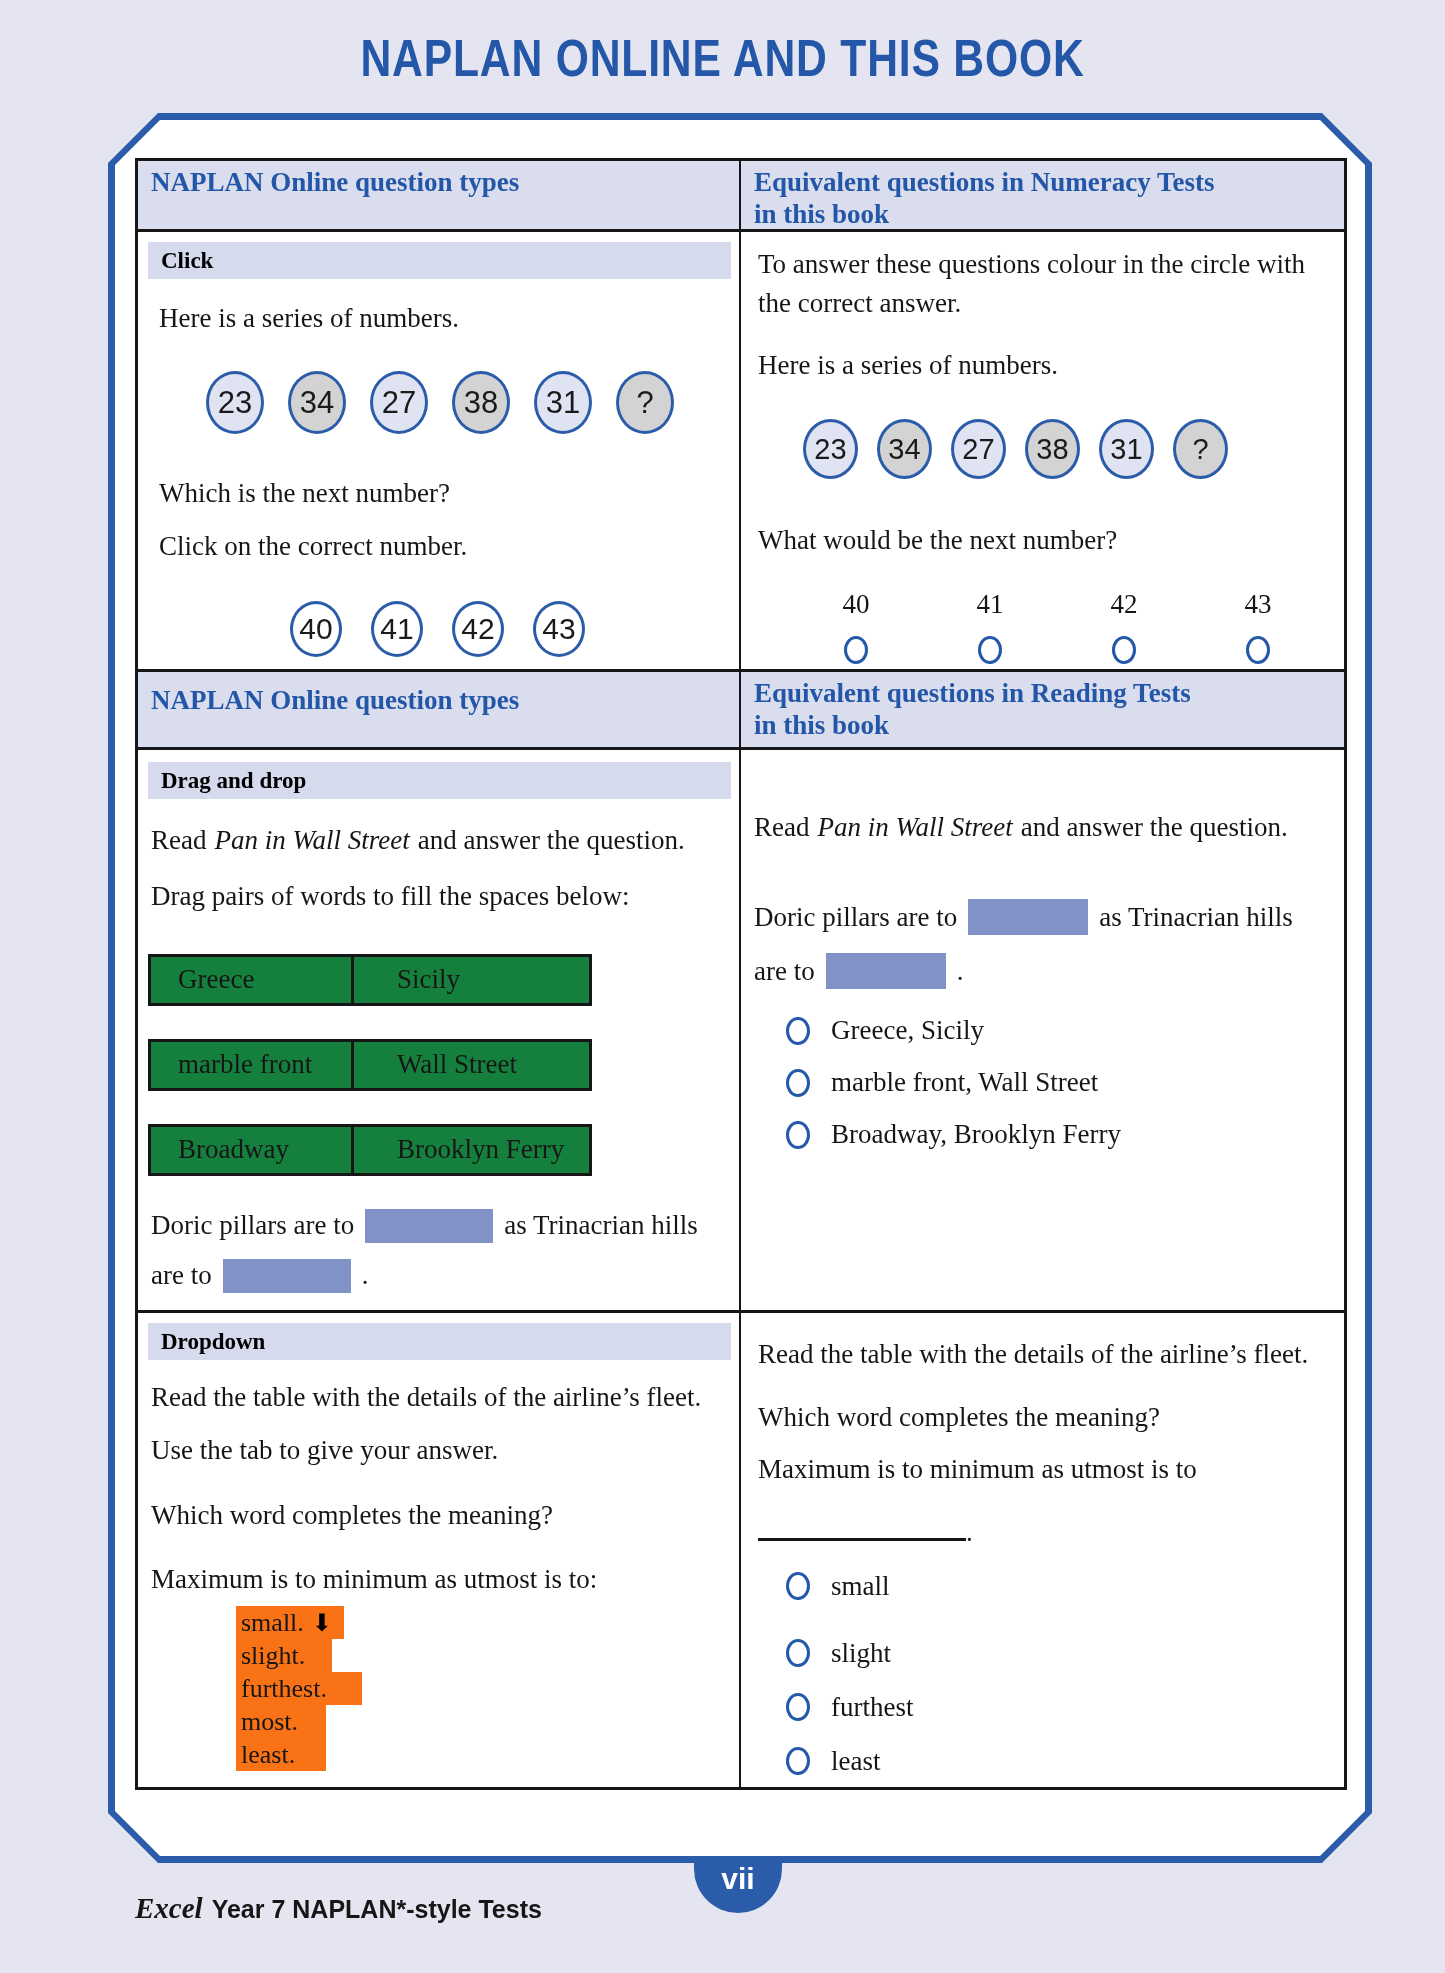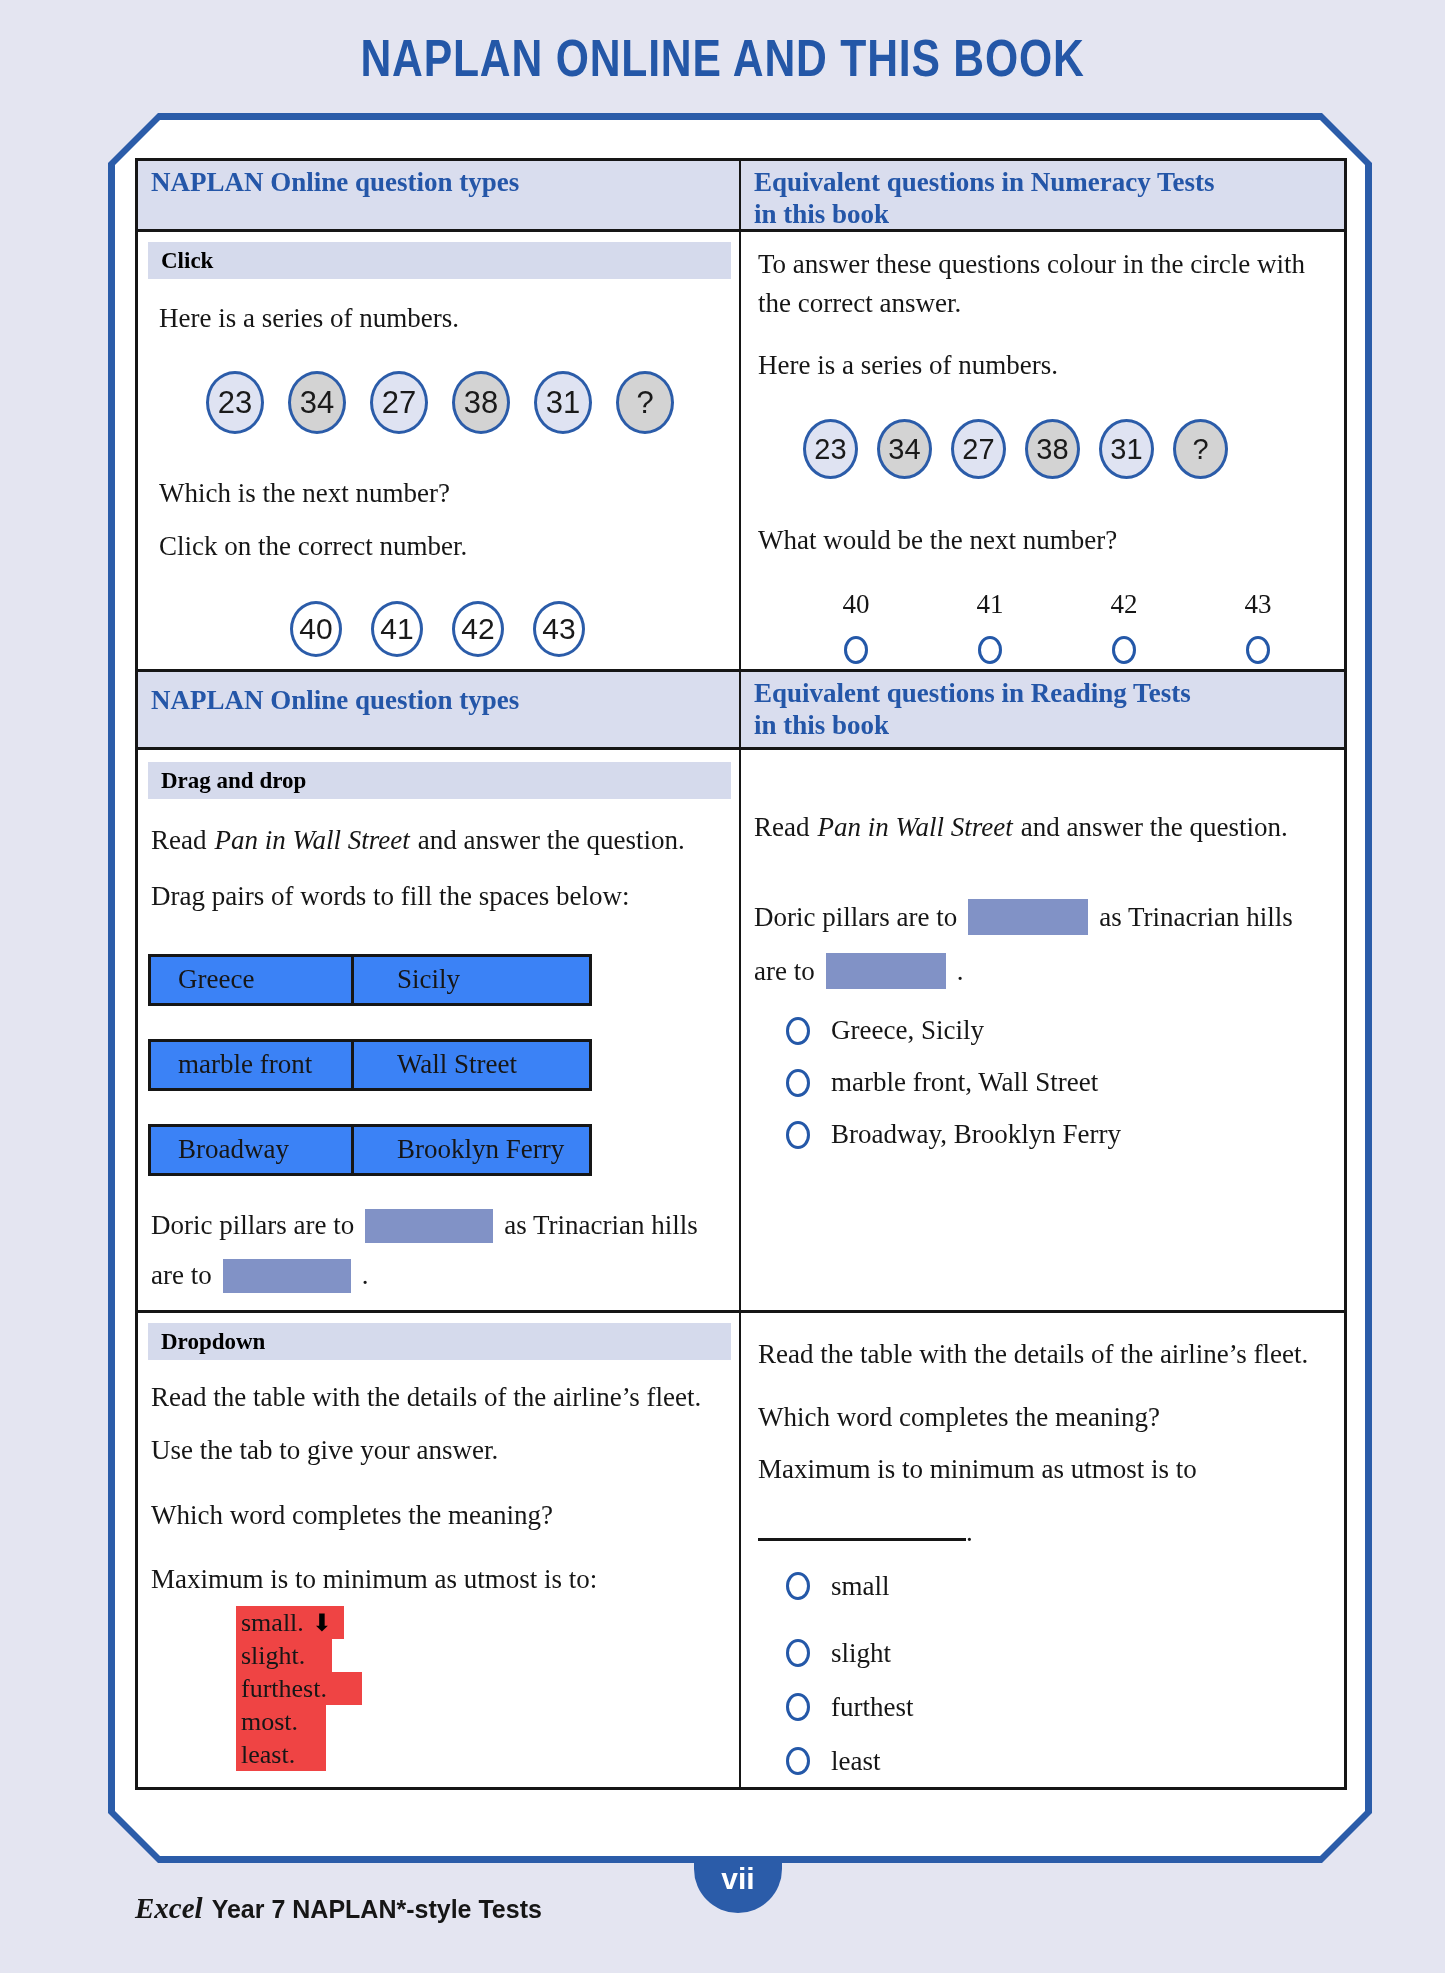--- a/index.html
+++ b/index.html
@@ -83,34 +83,34 @@
   .numopt-row{display:flex;margin:28px 0 0 48px;}
   .numopt{width:134px;text-align:center;}
   .numopt .num{font-size:27px;}
   .numopt .radio{margin-top:16px;}
   
   .t{margin-left:21px;margin-right:10px;line-height:1.42;}
   .tr{margin-left:17px;margin-right:12px;line-height:1.45;}
   .iti{font-style:italic;margin:0 8px;}
   
   .pairs{margin:38px 0 0 10px;width:444px;}
-  .pair-row{display:flex;border:3px solid #161616;height:52px;box-sizing:border-box;margin-bottom:33px;background:#3b82f6;}
+  .pair-row{display:flex;border:3px solid #161616;height:52px;box-sizing:border-box;margin-bottom:33px;background:#15803d;}
   .pair-left{width:203px;box-sizing:border-box;border-right:3px solid #161616;display:flex;align-items:center;padding-left:27px;}
   .pair-right{flex:1;display:flex;align-items:center;padding-left:43px;}
   
   .doric{margin-left:13px;display:flex;align-items:center;flex-wrap:nowrap;}
   .dropzone{display:inline-block;width:128px;height:34px;background:#8192c6;margin:0 11px;flex:0 0 auto;}
   .dz-r{width:120px;height:36px;}
   
   .radio-item{display:flex;align-items:center;margin-left:45px;}
   .radio-item .lbl{margin-left:21px;}
   
   .dd-list{margin:8px 0 0 98px;font-size:26px;}
   .dd-row{height:33px;line-height:33px;}
-  .graybg{display:inline-block;background:#ef4444;height:33px;box-sizing:border-box;padding-left:5px;}
+  .graybg{display:inline-block;background:#f97316;height:33px;box-sizing:border-box;padding-left:5px;}
   .dd-arrow{font-family:"DejaVu Sans", sans-serif;font-size:24px;margin-left:8px;color:#000;}
   
   .blank{display:inline-block;width:208px;height:24px;border-bottom:3px solid #161616;}
 </style>
 </head>
 <body>
 
 <div class="page-title">NAPLAN ONLINE AND THIS BOOK</div>
 
 <div class="frame">

